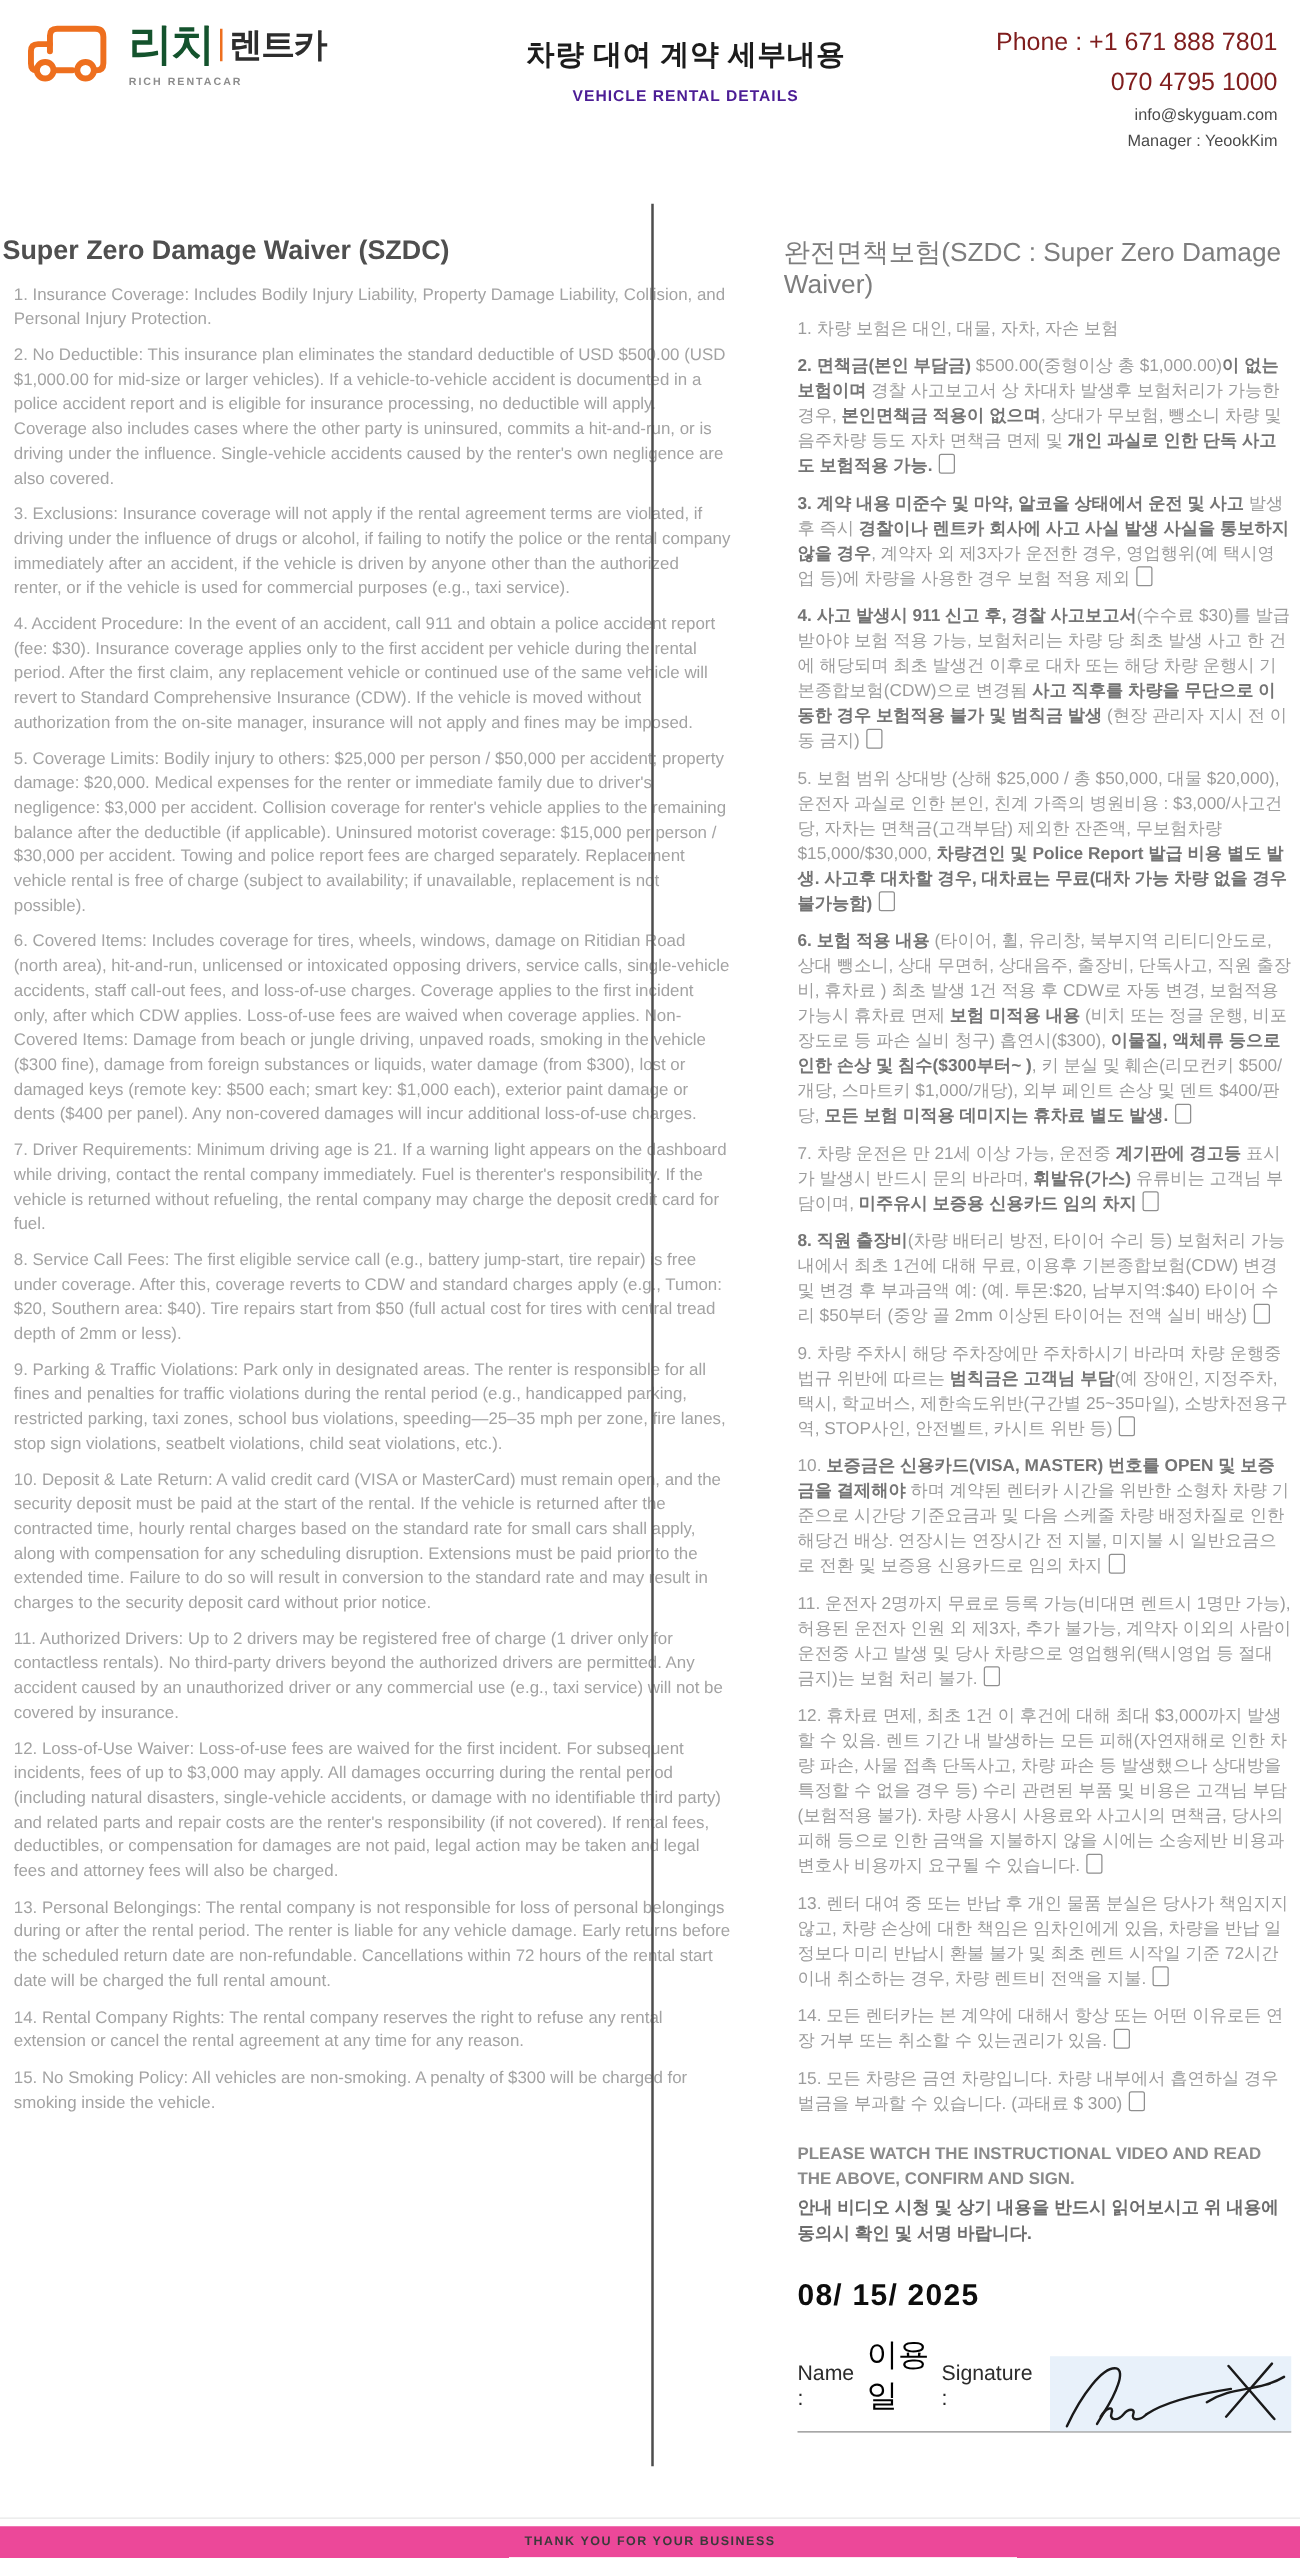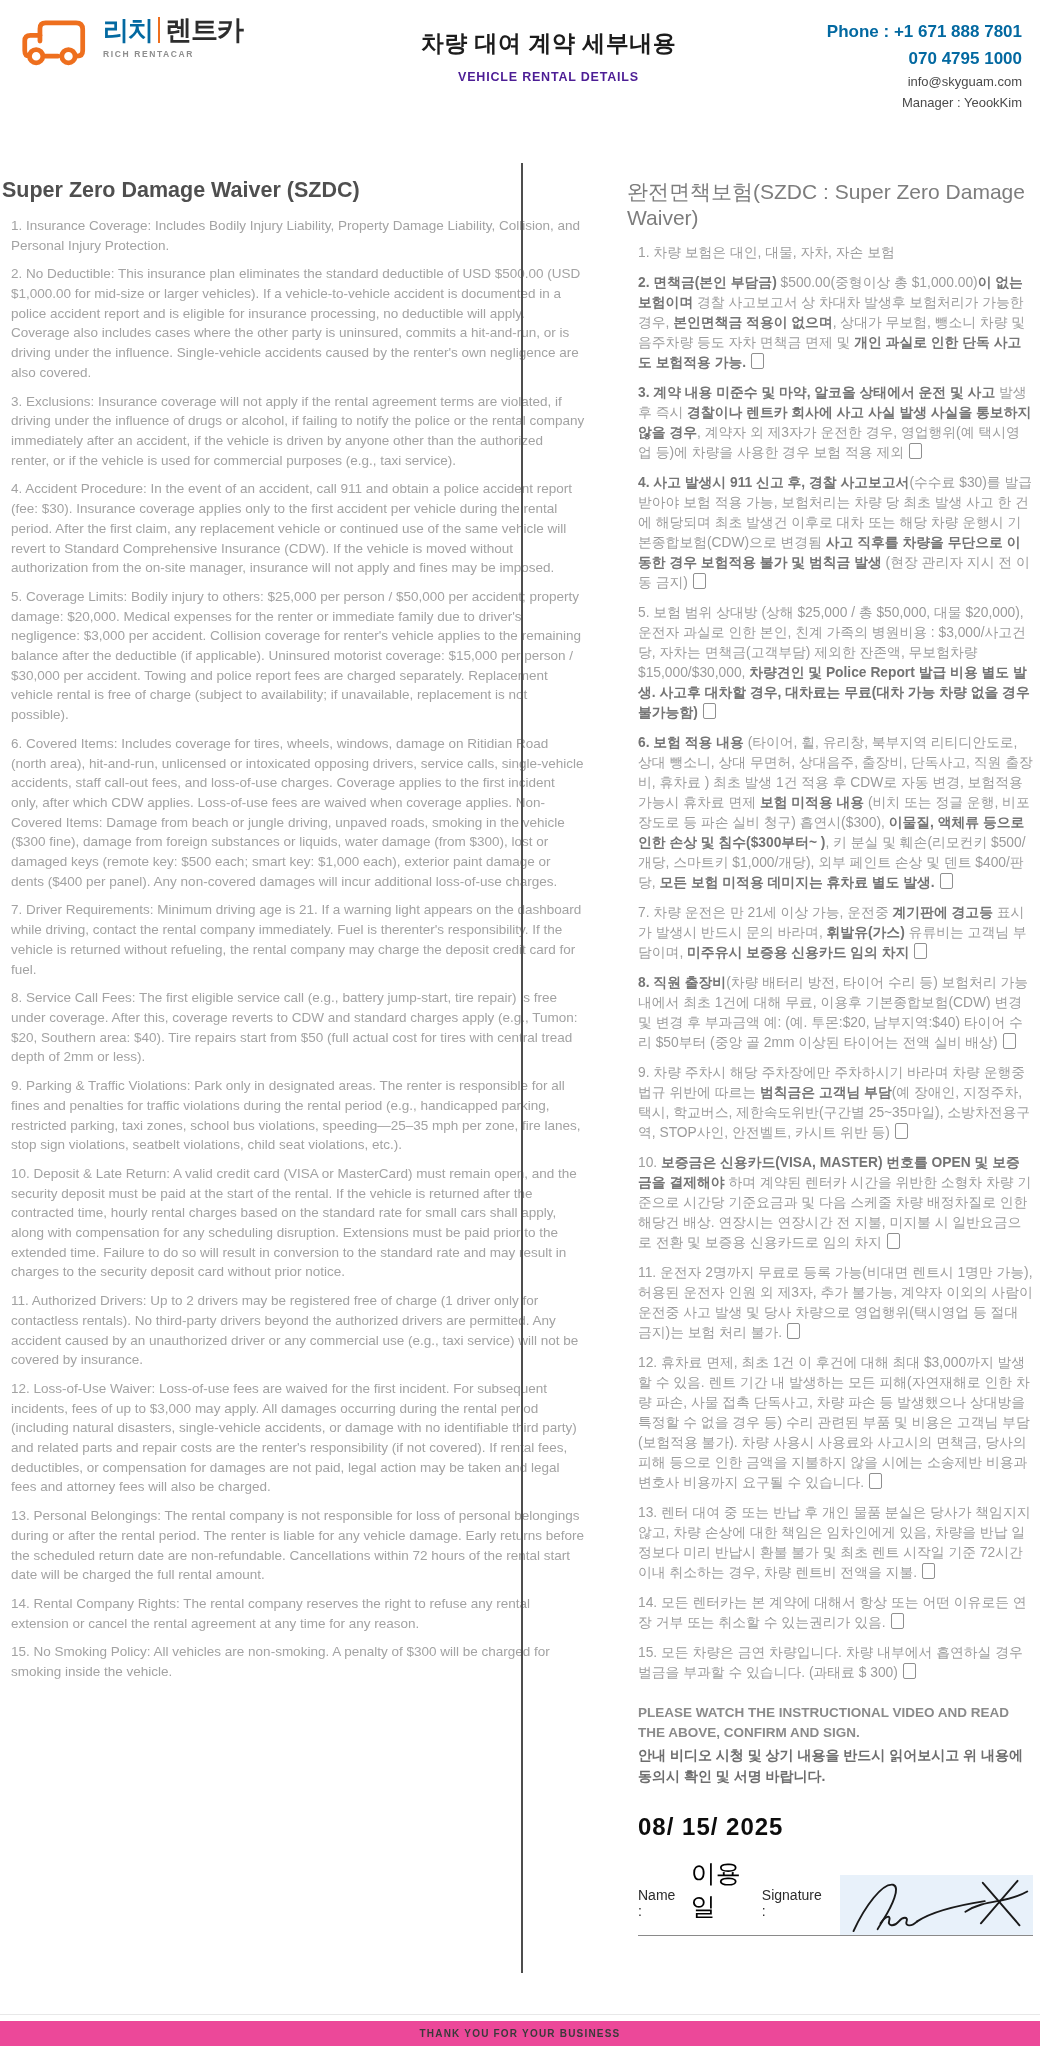--- a/index.html
+++ b/index.html
@@ -5,49 +5,49 @@
   html,body { margin:0; padding:0; background:#fff; }
   .page {
     position:relative; width:1040px; height:2046px; background:#fff;
     font-family:"Liberation Sans", sans-serif; overflow:hidden;
   }
   
   .header { display:flex; align-items:flex-start; padding:12px 18px 0 20px; }
   .logo { display:flex; gap:7px; width:300px; align-items:flex-start; }
   .logo-text { display:flex; flex-direction:column; }
   .logo-row { display:flex; align-items:center; gap:5px; }
-  .logo-kr-orange { color:#0369a1; font-size:26px; font-weight:700; letter-spacing:-1px; }
+  .logo-kr-orange { color:#14532d; font-size:35px; font-weight:700; letter-spacing:-1px; }
   .logo-vline { width:2px; height:26px; background:#ee6f1e; }
   .logo-kr-black { color:#2d2d2d; font-size:27px; font-weight:700; letter-spacing:-1px; }
   .logo-sub { text-align:left; font-size:8.5px; letter-spacing:1.6px; color:#8d8d8d; font-weight:700; margin-top:1px; }
   .title-block { flex:1; text-align:center; padding-top:16px; }
   .title-kr { font-size:23px; font-weight:600; color:#1c1c1c; letter-spacing:0.5px; }
   .title-en { font-size:12.5px; font-weight:700; color:#4c1d95; letter-spacing:0.8px; margin-top:11px; }
   .contact { width:245px; text-align:right; padding-top:6px; }
   .contact-line { font-size:13px; color:#4a4a4a; line-height:1.6; }
-  .contact-line.bold { font-size:17px; font-weight:700; color:#0369a1; }
+  .contact-line.bold { font-size:20px; font-weight:400; color:#7f1d1d; }
   
   .content { display:flex; margin-top:64px; }
   .col-left  { width:600px; box-sizing:border-box; padding:0 15px 0 2px; }
   .col-right { width:433px; box-sizing:border-box; padding:0 0 0 27px; }
   .divider { position:absolute; left:521px; top:163px; width:2px; height:1810px; background:#4d4d4d; }
   .h-left  { font-size:21.5px; font-weight:600; color:#4f4f4f; margin:0 0 13px 0; }
   .h-right { font-size:21px; font-weight:400; color:#7d7d7d; margin:0 0 13px 0; }
   .col-left  .para { margin:0 0 9px 9px;  font-size:13.5px; line-height:1.46; color:#a3a3a3; }
   .col-right .para { margin:0 0 10px 11px; font-size:13.8px; line-height:1.45; color:#9c9c9c; }
   .col-right .para .b { font-weight:700; color:#747474; }
   .cb { display:inline-block; width:11px; height:14px; border:1.6px solid #8f8f8f;
         border-radius:2px; margin-left:5px; vertical-align:-2px; }
   
   .notice { margin:20px 0 0 11px; }
   .notice-en { font-size:13.5px; font-weight:700; color:#8b8b8b; line-height:1.5; }
   .notice-kr { font-size:14px;  font-weight:700; color:#6d6d6d; line-height:1.5; margin-top:2px; }
   .date-line { margin:26px 0 16px 11px; font-size:24px; font-weight:700; color:#0d0d0d; letter-spacing:1px; }
   .sign-row { display:flex; align-items:flex-end; margin-left:11px; border-bottom:1.5px solid #8a8a8a; }
-  .name-label, .sig-label { font-size:14px; color:#2b2b2b; padding-bottom:16px; }
+  .name-label, .sig-label { font-size:17px; color:#2b2b2b; padding-bottom:16px; }
   .name-value { font-size:25px; color:#000; margin-left:10px; padding-bottom:12px; }
   .sig-label { }
   .sig-box { margin-left:14px; width:193px; height:60px; background:#e8f1fa; flex:none; }
   .sig-box svg { display:block; }
   
   .footer-sep { position:absolute; left:0; right:0; top:2014px; height:1px; background:#e8e8e8; }
   .footer-bar { position:absolute; left:0; right:0; top:2021px; height:25px; background:#ec4899;
                 display:flex; align-items:center; justify-content:center;
                 color:#3a3a3a; font-size:10px; font-weight:700; letter-spacing:1.2px; }
 </style>

